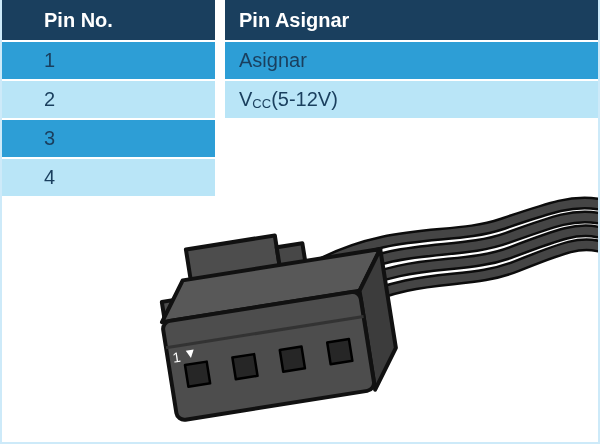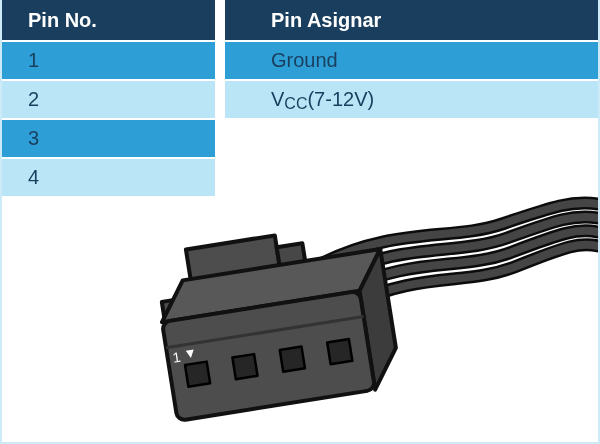--- a/index.html
+++ b/index.html
@@ -5,56 +5,56 @@
   html,body{margin:0;padding:0;background:#ffffff;font-family:"Liberation Sans",sans-serif;}
   .frame{
     width:600px;height:444px;box-sizing:border-box;background:#ffffff;
     border-left:2px solid #cdeaf9;border-right:2px solid #cdeaf9;border-bottom:2px solid #cdeaf9;
     display:flex;flex-direction:column;overflow:hidden;
   }
   .pin-table{display:flex;flex-direction:column;gap:2px;background:#ffffff;}
   .trow{display:flex;height:37px;flex:0 0 auto;}
   .trow.header{height:40px;}
   .cell{display:flex;align-items:center;font-size:20px;color:#1a3f5e;}
-  .cell.pin{width:213px;padding-left:26px;box-sizing:border-box;}
-  .cell.assign{flex:1;padding-left:46px;box-sizing:border-box;}
+  .cell.pin{width:213px;padding-left:42px;box-sizing:border-box;}
+  .cell.assign{flex:1;padding-left:14px;box-sizing:border-box;}
   .col-gap{width:10px;background:#ffffff;flex:0 0 auto;}
   .trow.header .cell{background:#1a3f5e;color:#ffffff;font-weight:bold;}
   .trow.row-blue .cell{background:#2d9ed6;}
   .trow.row-light .cell{background:#b9e5f7;}
-  .sub{font-size:16px;position:relative;top:4px;letter-spacing:0;}
+  .sub{font-size:13px;position:relative;top:4px;letter-spacing:0;}
   .illustration{flex:1;position:relative;background:#ffffff;}
   .illustration svg{display:block;width:100%;height:100%;}
 </style>
 </head>
 <body>
 
 <div class="frame">
 
   <div class="pin-table">
 
     <div class="trow header">
       <div class="cell pin">Pin No.</div>
       <div class="col-gap"></div>
       <div class="cell assign">Pin Asignar</div>
     </div>
 
     <div class="trow row-blue">
       <div class="cell pin">1</div>
       <div class="col-gap"></div>
-      <div class="cell assign">Ground</div>
+      <div class="cell assign">Asignar</div>
     </div>
 
     <div class="trow row-light">
       <div class="cell pin">2</div>
       <div class="col-gap"></div>
       <div class="cell assign">
           <span>V</span>
           <span class="sub">CC</span>
-          <span> (7-12V)</span>
+          <span> (5-12V)</span>
         </div>
     </div>
 
     <div class="trow row-blue">
       <div class="cell pin">3</div>
       <div class="col-gap"></div>
     </div>
 
     <div class="trow row-light">
       <div class="cell pin">4</div>

